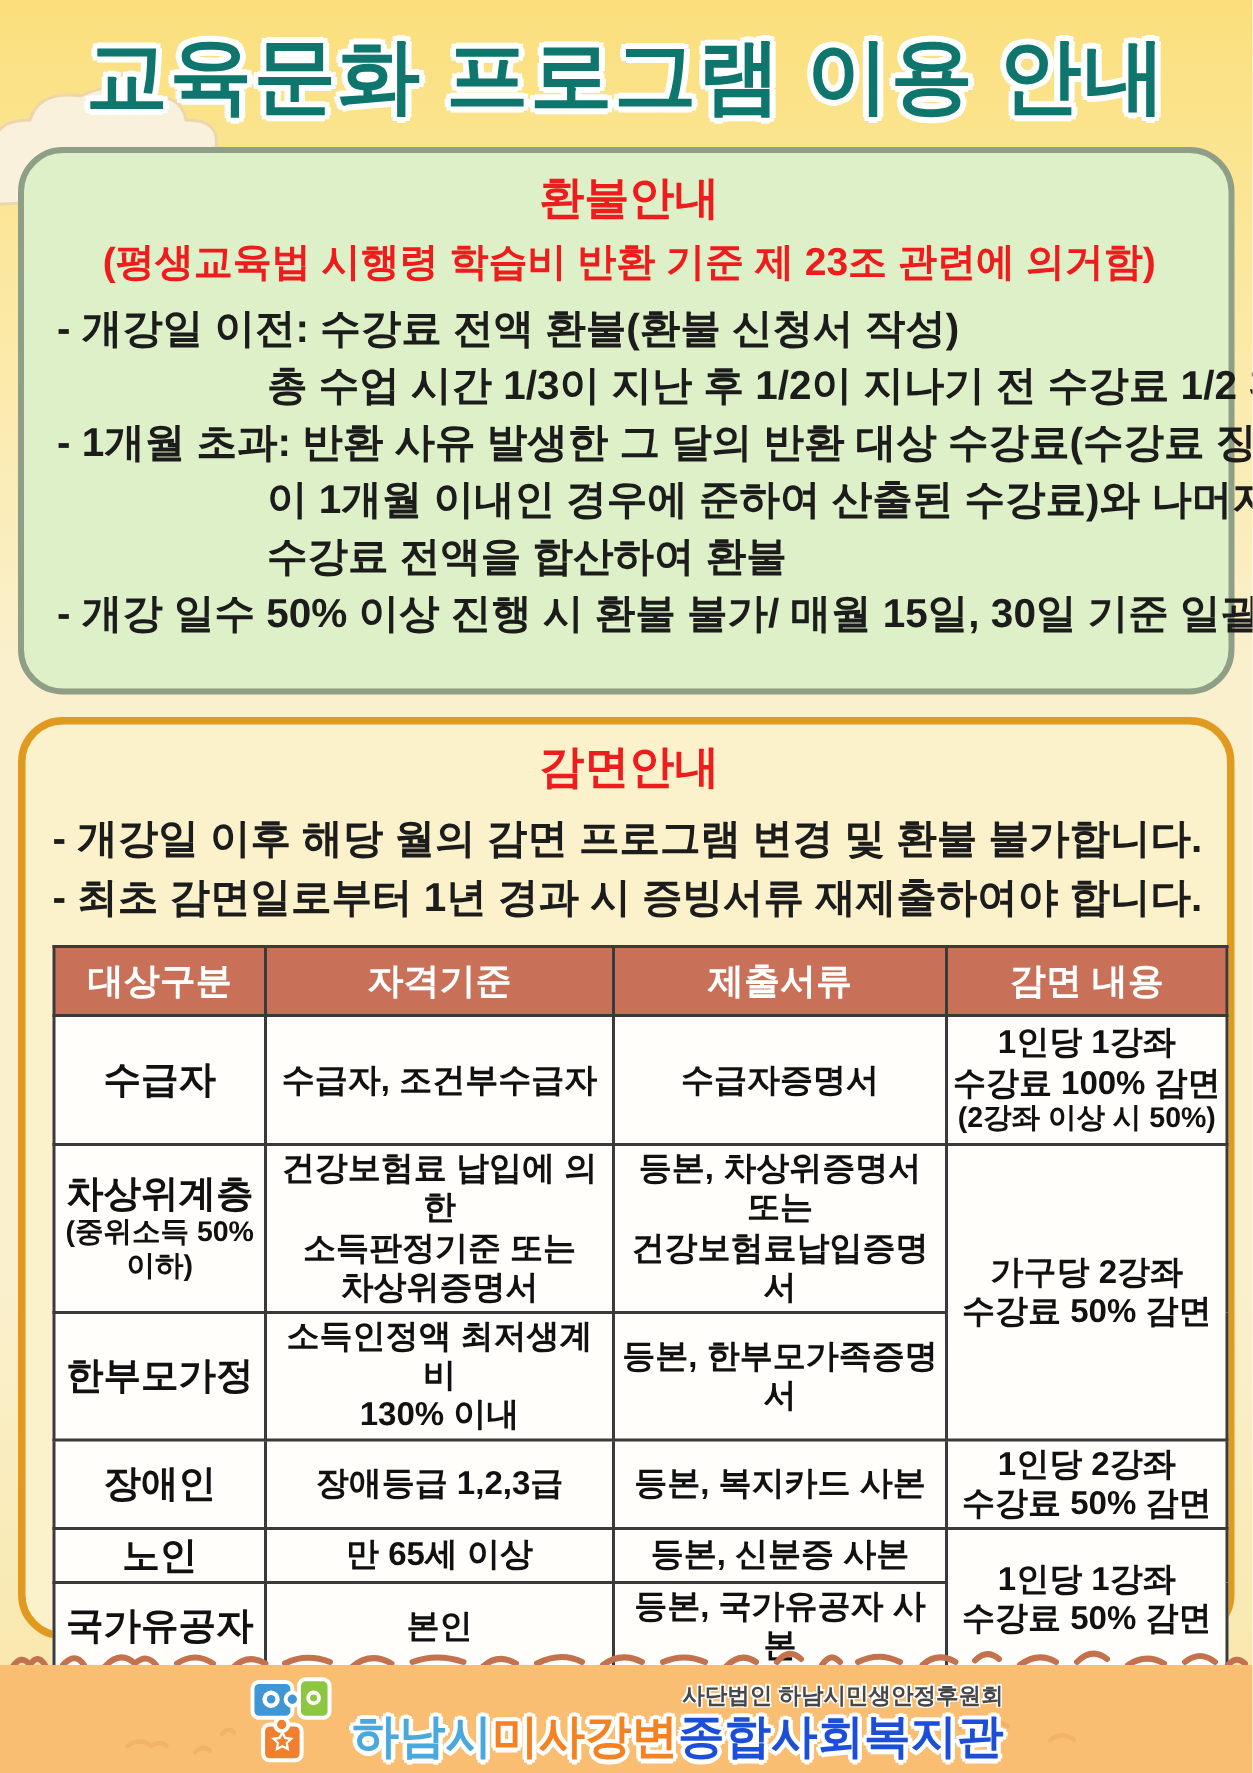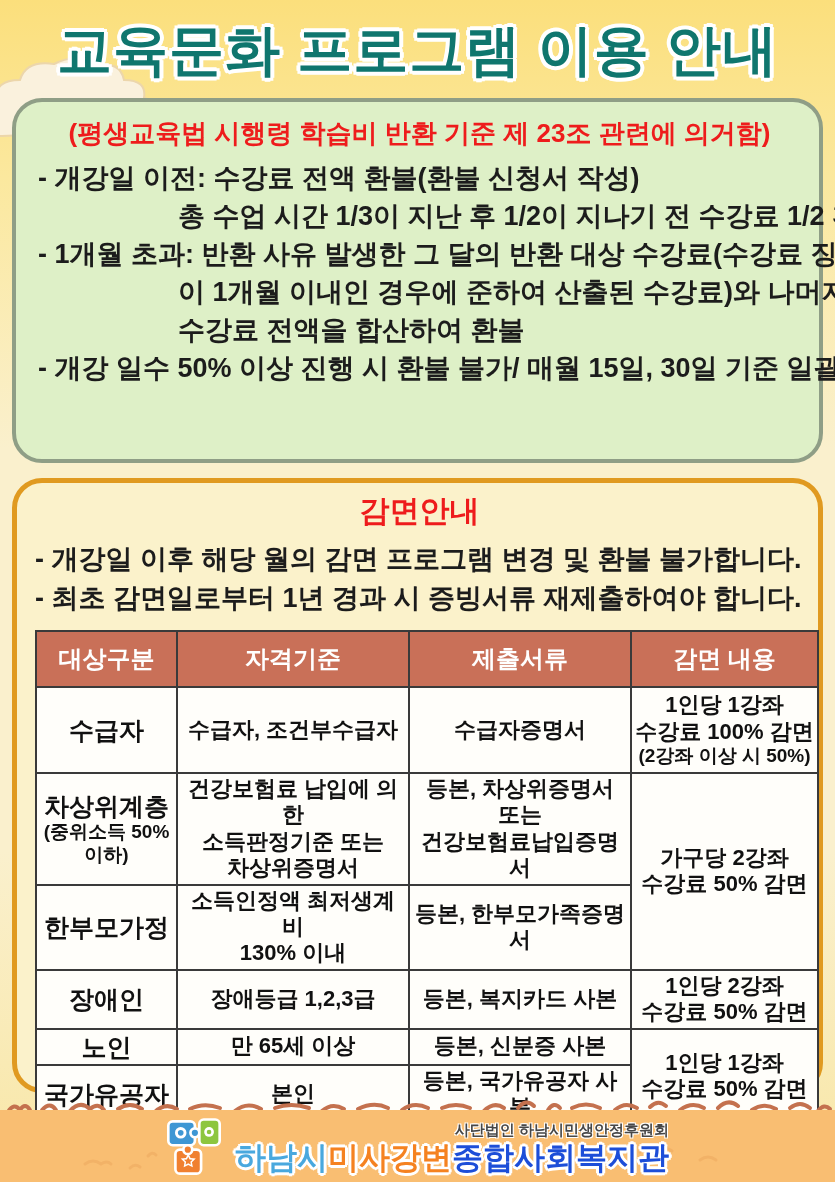--- a/index.html
+++ b/index.html
@@ -39,21 +39,21 @@
   .reduction-notes{ margin-top:8px; font-size:27px; font-weight:800; line-height:39px; }
   
   table.reduction-table{
     width:782px; margin:12px auto 0 auto; border-collapse:collapse; table-layout:fixed;
     background:#fffefa;
   }
   .reduction-table th, .reduction-table td{
     border:2px solid #3a3a3a; text-align:center; vertical-align:middle; padding:2px 2px;
   }
   .reduction-table th{
-    background:#c97058; color:#fff; font-size:24px; font-weight:800; height:56px;
+    background:#c97058; color:#fff; font-size:24px; font-weight:800; height:46px;
   }
   .reduction-table td{ font-size:22px; font-weight:800; line-height:1.2; color:#111; }
   .reduction-table td.col0{ font-size:25px; }
   .reduction-table td div.small{ font-size:19px; font-weight:700; }
   .reduction-table tr.r0{ height:86px; } .reduction-table tr.r1{ height:84px; }
   .reduction-table tr.r2{ height:56px; } .reduction-table tr.r3{ height:56px; }
   .reduction-table tr.r4{ height:32px; } .reduction-table tr.r5{ height:38px; }
   .reduction-table tr.r6{ height:60px; }
   
   .footer-band{
@@ -78,20 +78,21 @@
 </head>
 <body>
 
 <svg class="cloud" width="210" height="95" viewBox="0 0 210 95">
   <path d="M5 75 Q-5 55 15 48 Q12 28 38 28 Q44 8 72 12 Q95 0 112 14 Q138 8 142 28 Q165 28 162 46 Q182 50 172 68 Q160 82 120 80 L20 84 Q8 84 5 75 Z" fill="#faf1dd" stroke="#ecd6ab" stroke-width="2"></path>
 </svg>
 
 <h1 class="page-title">교육문화 프로그램 이용 안내</h1>
 
 <section class="refund-box">
+  <h2 class="refund-heading">환불안내</h2>
   <div class="refund-subheading">(평생교육법 시행령 학습비 반환 기준 제 23조 관련에 의거함)</div>
   <div class="refund-lines">
       <div class="refund-line">- 개강일 이전: 수강료 전액 환불(환불 신청서 작성)</div>
       <div class="refund-line indent">총 수업 시간 1/3이 지난 후 1/2이 지나기 전 수강료 1/2 환불</div>
       <div class="refund-line">- 1개월 초과: 반환 사유 발생한 그 달의 반환 대상 수강료(수강료 징수 기간</div>
       <div class="refund-line indent">이 1개월 이내인 경우에 준하여 산출된 수강료)와 나머지 달의</div>
       <div class="refund-line indent">수강료 전액을 합산하여 환불</div>
       <div class="refund-line">- 개강 일수 50% 이상 진행 시 환불 불가/ 매월 15일, 30일 기준 일괄 입금</div>
     </div>
 </section>

